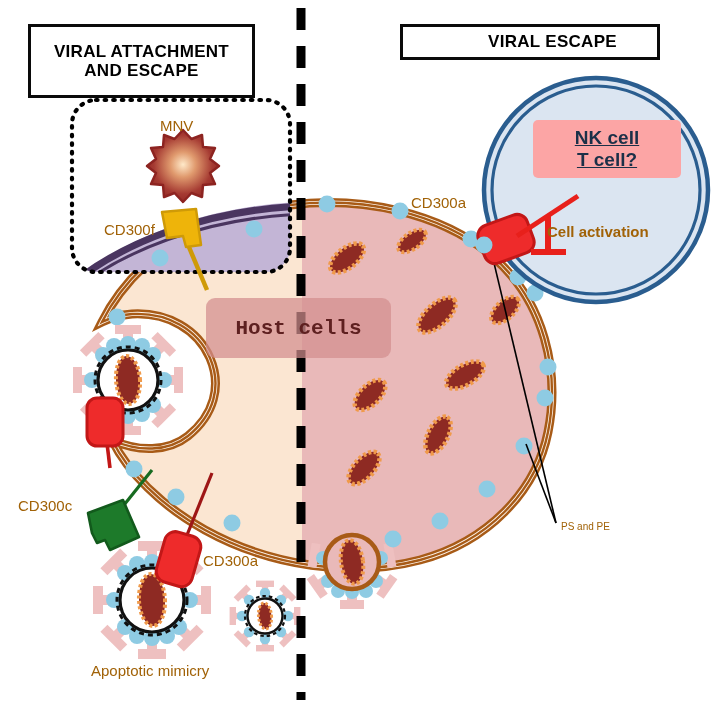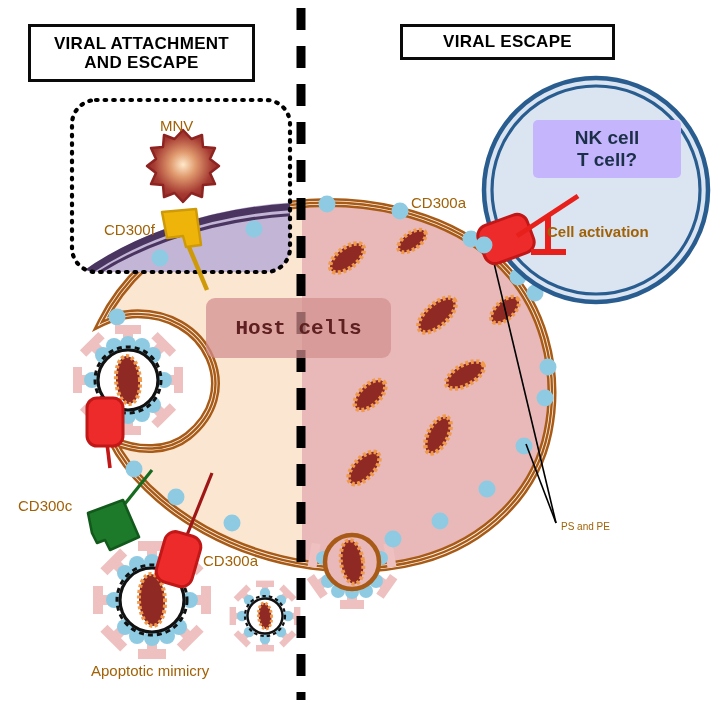--- a/index.html
+++ b/index.html
@@ -3,40 +3,40 @@
 <meta charset="utf-8">
 <style>
   html,body{margin:0;padding:0;background:#ffffff;}
   body{width:719px;height:708px;font-family:"Liberation Sans",sans-serif;}
   #stage{position:relative;width:719px;height:708px;overflow:hidden;background:#fff;}
   #svgroot{position:absolute;left:0;top:0;width:719px;height:708px;}
 
   .hdr-box{
     position:absolute;background:#ffffff;border:3px solid #0a0a0a;
     display:flex;align-items:center;justify-content:center;text-align:center;
-    font-weight:bold;color:#000;letter-spacing:.3px;line-height:1.12;
+    font-weight:bold;color:#000;letter-spacing:.3px;line-height:1.12;padding-left:45px;
   }
-  #hdr-left{left:28px;top:24px;width:213px;height:52px;font-size:17px;padding:0 4px;}
+  #hdr-left{left:28px;top:24px;width:213px;height:52px;font-size:17px;padding:8px 4px;}
   #hdr-right{left:400px;top:24px;width:209px;height:30px;font-size:17px;}
 
   .lbl{position:absolute;color:#a16207;white-space:nowrap;}
   #lbl-mnv{left:160px;top:117px;font-size:15px;}
   #lbl-cd300f{left:104px;top:209px;font-size:15px;margin-top:12px;}
   #lbl-cd300a-nk{left:411px;top:194px;font-size:15px;}
   #lbl-cellact{left:547px;top:223px;font-size:15px;font-weight:bold;}
   #lbl-cd300c{left:18px;top:497px;font-size:15px;}
   #lbl-cd300a-bot{left:203px;top:552px;font-size:15px;}
   #lbl-apop{left:91px;top:662px;font-size:15px;}
   #lbl-psp{left:561px;top:521px;font-size:10px;}
 
   #nk-label{
     position:absolute;left:533px;top:120px;width:148px;height:58px;
-    background:#c4b5fd;border-radius:5px;
+    background:#fca5a5;border-radius:5px;
     display:flex;flex-direction:column;align-items:center;justify-content:center;
-    font-size:19px;font-weight:bold;color:#1b3048;line-height:1.18;
+    font-size:19px;font-weight:bold;color:#1b3048;line-height:1.18;text-decoration:underline;
   }
   #host-label{
     position:absolute;left:206px;top:298px;width:185px;height:60px;
     background:rgba(211,141,141,0.72);border-radius:9px;
     display:flex;align-items:center;justify-content:center;
     font-size:21px;font-weight:bold;color:#5e2020;font-family:Liberation Mono, monospace;
   }
 </style>
 </head>
 <body>

